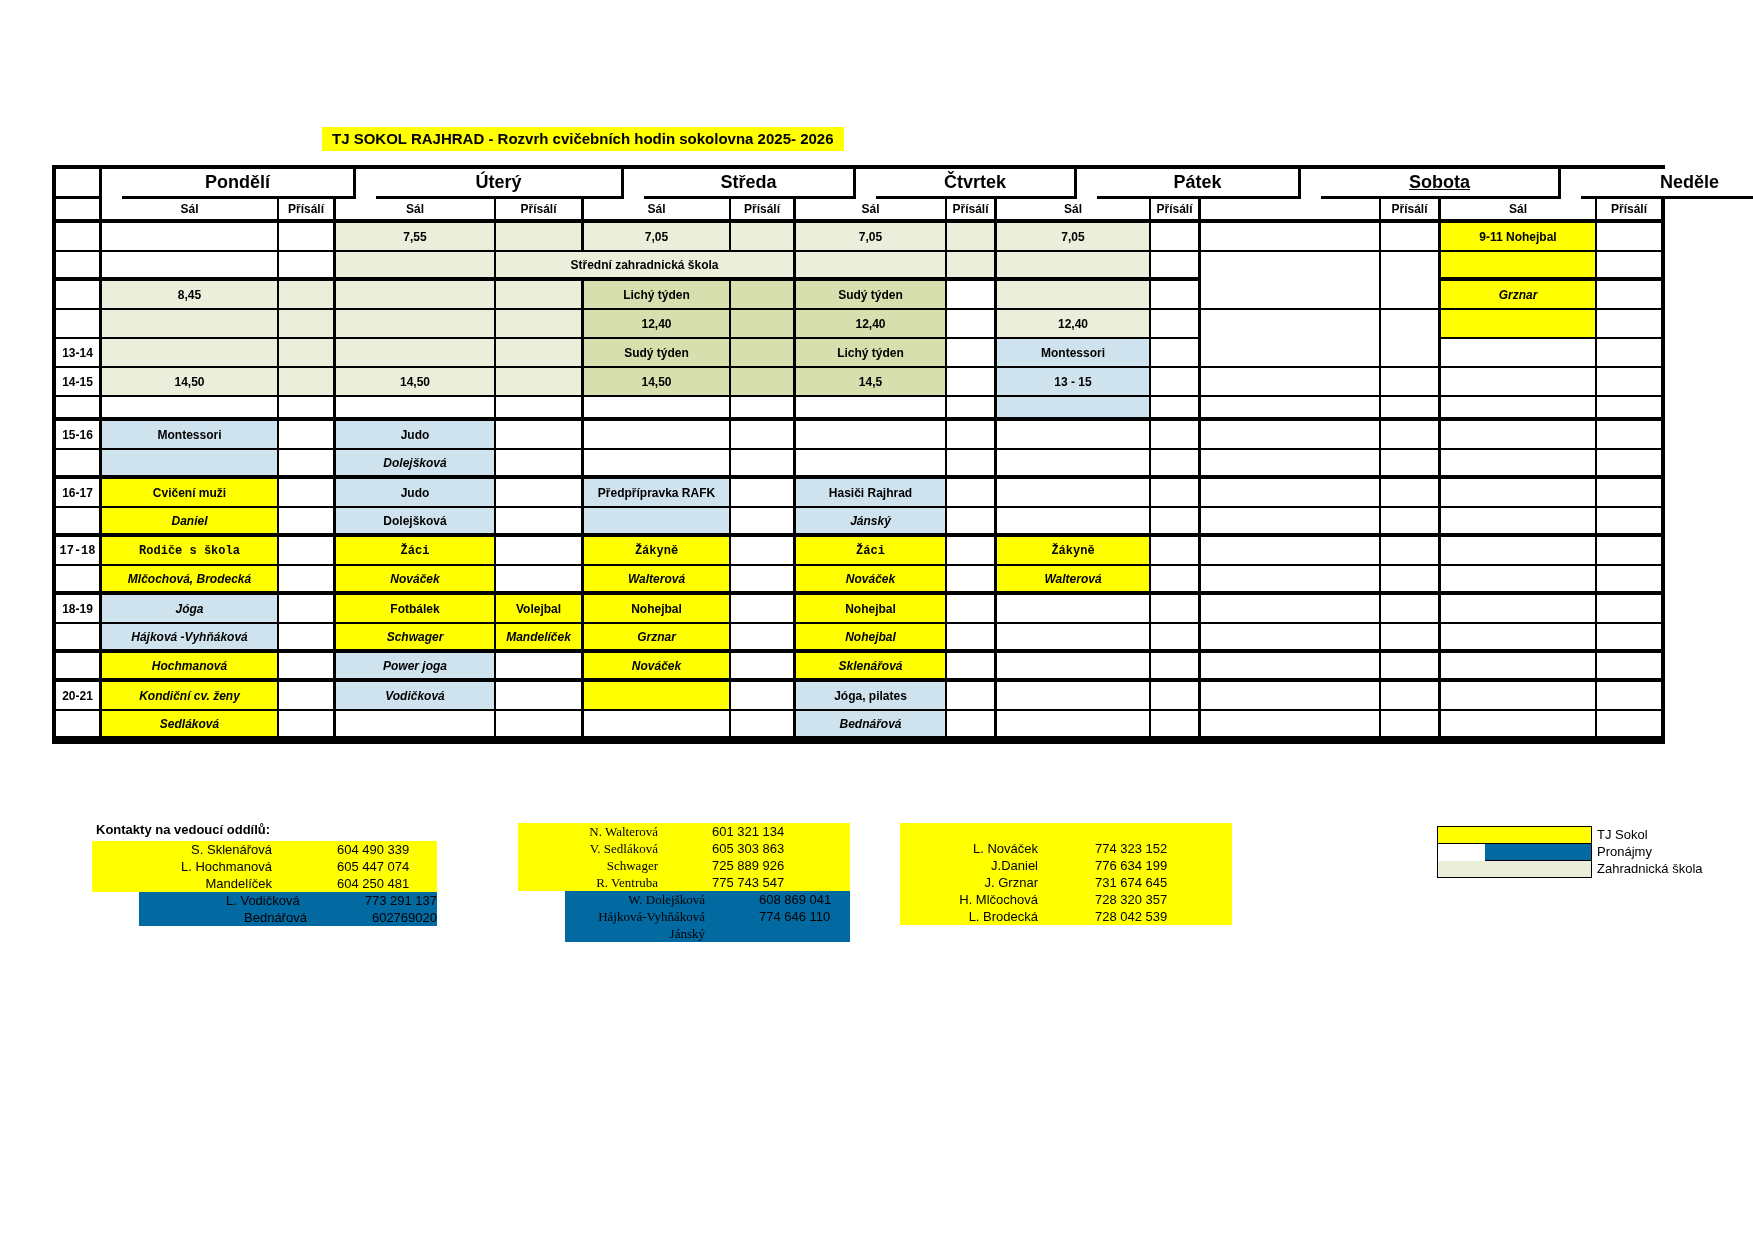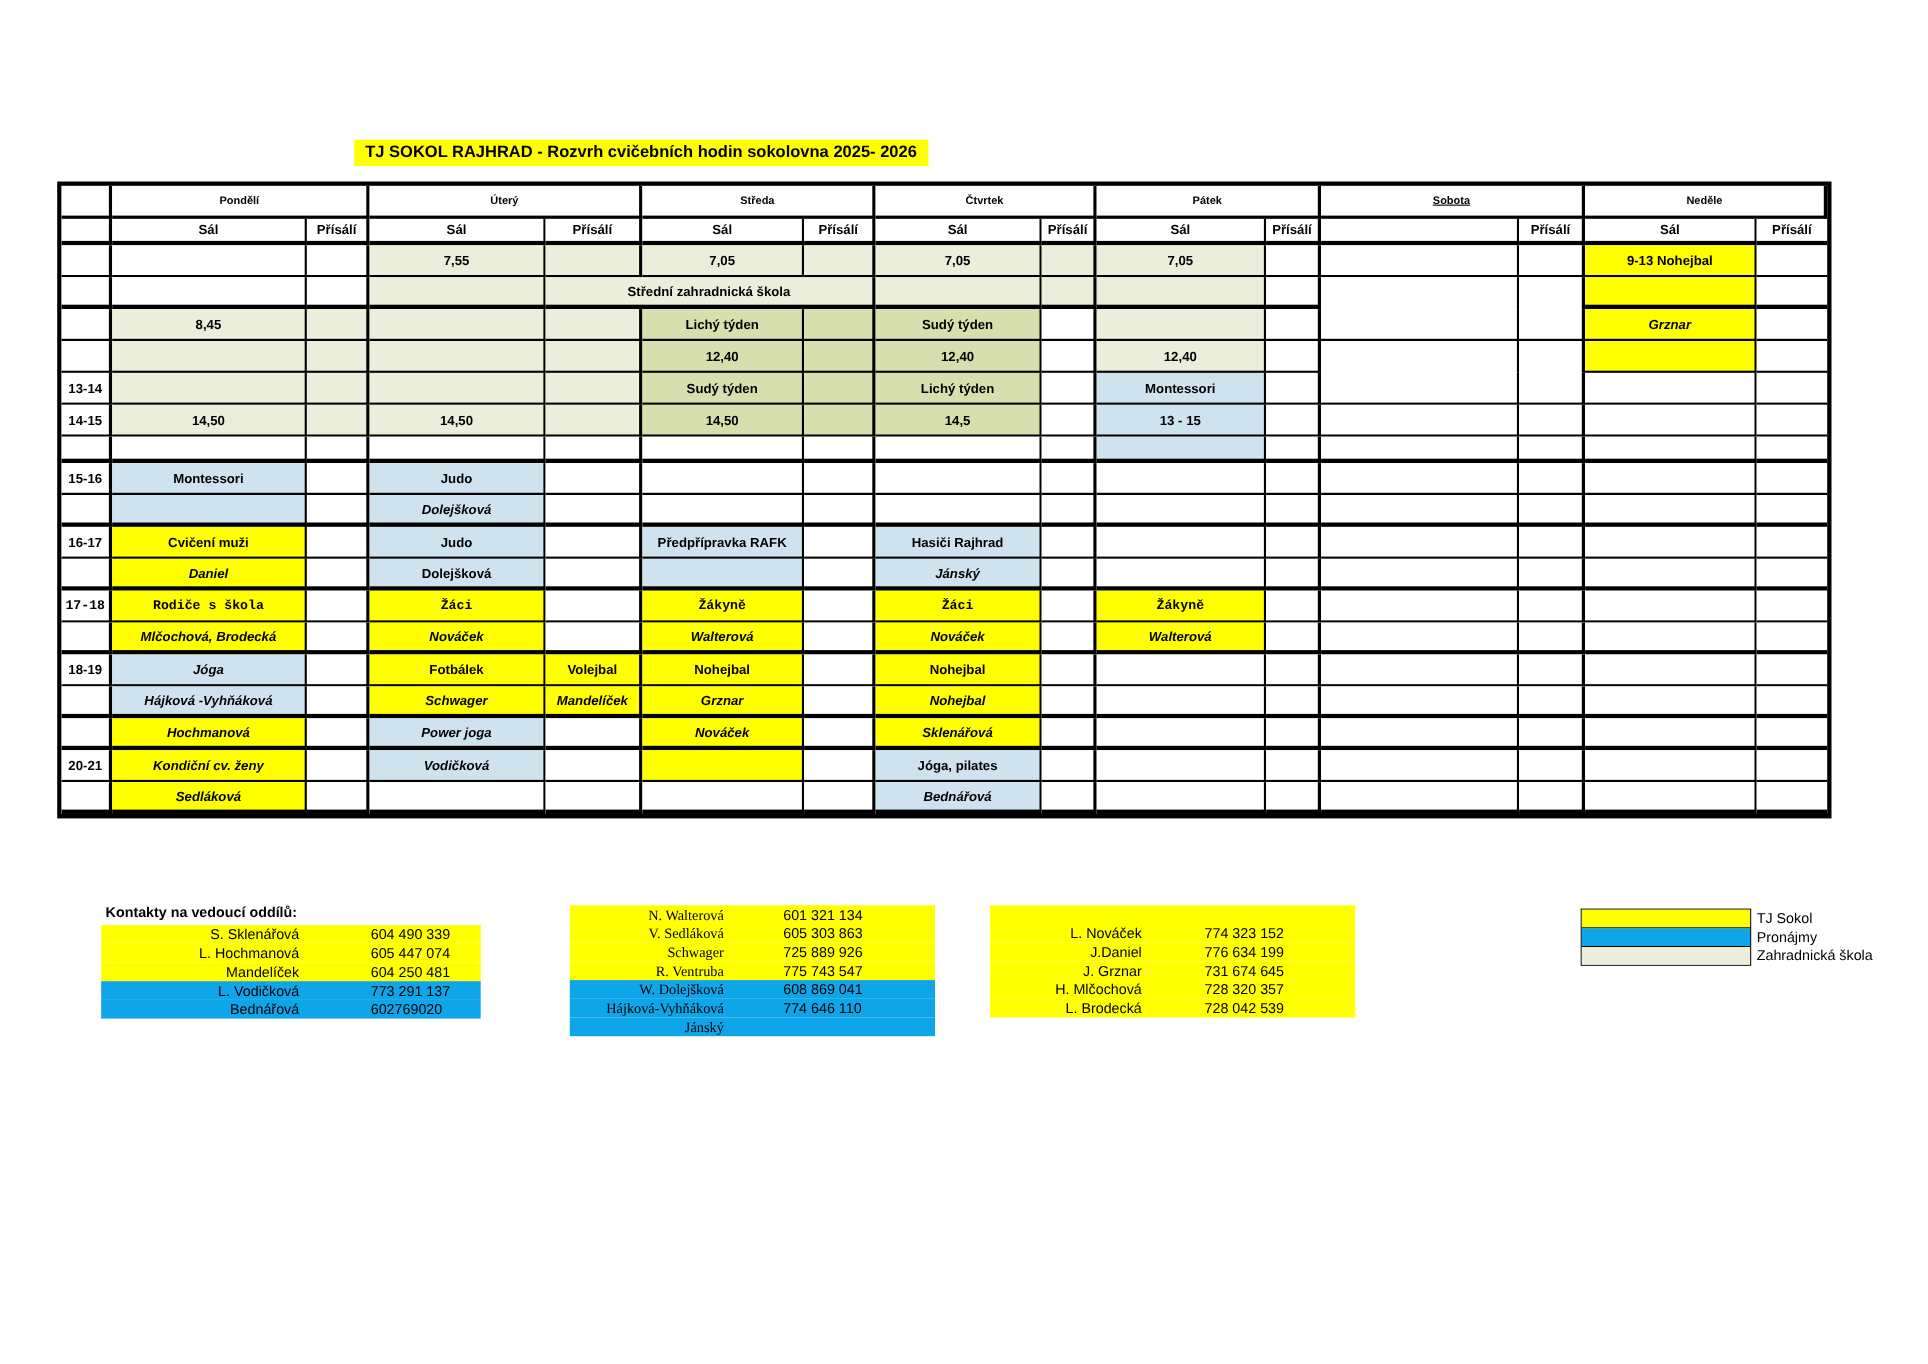--- a/index.html
+++ b/index.html
@@ -1,34 +1,34 @@
 <!DOCTYPE html>
 <html><head>
 <meta charset="utf-8">
 <style>
   html,body{margin:0;padding:0;background:#fff;}
   .canvas{position:relative;width:1753px;height:1240px;background:#ffffff;overflow:hidden;
           font-family:"Liberation Sans","DejaVu Sans",sans-serif;color:#000;}
 
   
   .bg-sokol{background:#ffff00;}
-  .bg-pronajmy{background:#0ea5e9;}
+  .bg-pronajmy{background:#0369a1;margin-left:47px;}
   .bg-school{background:#eaeedb;}
 
   
   .page-title{position:absolute;left:322px;top:127px;height:24px;line-height:24px;
               background:#ffff00;font-size:15px;font-weight:bold;padding:0 10px;white-space:nowrap;}
 
   
   .sched{position:absolute;left:52px;top:165px;width:1605px;border:4px solid #000;background:#fff;}
   .g-row{display:flex;}
   .g-cell{box-sizing:border-box;flex:0 0 auto;height:100%;display:flex;align-items:center;justify-content:center;
           font-size:12px;font-weight:bold;white-space:nowrap;overflow:hidden;background:#fff;}
   .g-cell.italic{font-style:italic;}
-  .day-h{font-size:10px;}
+  .day-h{font-size:18px;margin-left:20px;}
   .sub-h{font-size:12px;}
 
   
   .contacts-heading{position:absolute;left:96px;top:822px;font-size:13px;font-weight:bold;white-space:nowrap;}
   .contact-block{position:absolute;}
   .cb1{left:92px;top:841px;width:345px;}
   .cb2{left:518px;top:823px;width:332px;}
   .cb3{left:900px;top:823px;width:332px;}
   .contact-row{height:17px;display:flex;align-items:center;font-size:13px;white-space:nowrap;}
   .contact-name{display:inline-block;text-align:right;}
@@ -86,21 +86,21 @@
         <div class="g-cell" style="width: 160px; border-right: 2px solid rgb(0, 0, 0); border-bottom: 2px solid rgb(0, 0, 0); background: rgb(234, 238, 219);">7,55</div>
         <div class="g-cell" style="width: 88px; border-right: 3px solid rgb(0, 0, 0); border-bottom: 2px solid rgb(0, 0, 0); background: rgb(234, 238, 219);"></div>
         <div class="g-cell" style="width: 147px; border-right: 2px solid rgb(0, 0, 0); border-bottom: 2px solid rgb(0, 0, 0); background: rgb(234, 238, 219);">7,05</div>
         <div class="g-cell" style="width: 65px; border-right: 3px solid rgb(0, 0, 0); border-bottom: 2px solid rgb(0, 0, 0); background: rgb(234, 238, 219);"></div>
         <div class="g-cell" style="width: 151px; border-right: 2px solid rgb(0, 0, 0); border-bottom: 2px solid rgb(0, 0, 0); background: rgb(234, 238, 219);">7,05</div>
         <div class="g-cell" style="width: 50px; border-right: 3px solid rgb(0, 0, 0); border-bottom: 2px solid rgb(0, 0, 0); background: rgb(234, 238, 219);"></div>
         <div class="g-cell" style="width: 154px; border-right: 2px solid rgb(0, 0, 0); border-bottom: 2px solid rgb(0, 0, 0); background: rgb(234, 238, 219);">7,05</div>
         <div class="g-cell" style="width: 50px; border-right: 3px solid rgb(0, 0, 0); border-bottom: 2px solid rgb(0, 0, 0);"></div>
         <div class="g-cell" style="width: 180px; border-right: 2px solid rgb(0, 0, 0); border-bottom: 2px solid rgb(0, 0, 0);"></div>
         <div class="g-cell" style="width: 60px; border-right: 3px solid rgb(0, 0, 0); border-bottom: 2px solid rgb(0, 0, 0);"></div>
-        <div class="g-cell" style="width: 156px; border-right: 2px solid rgb(0, 0, 0); border-bottom: 2px solid rgb(0, 0, 0); background: rgb(255, 255, 0);">9-13 Nohejbal</div>
+        <div class="g-cell" style="width: 156px; border-right: 2px solid rgb(0, 0, 0); border-bottom: 2px solid rgb(0, 0, 0); background: rgb(255, 255, 0);">9-11 Nohejbal</div>
         <div class="g-cell" style="width: 64px; border-right: none; border-bottom: 2px solid rgb(0, 0, 0);"></div>
       </div>
       <div class="g-row" style="height: 29px;">
         <div class="g-cell" style="width: 46px; border-right: 3px solid rgb(0, 0, 0); border-bottom: 4px solid rgb(0, 0, 0);"></div>
         <div class="g-cell" style="width: 177px; border-right: 2px solid rgb(0, 0, 0); border-bottom: 4px solid rgb(0, 0, 0);"></div>
         <div class="g-cell" style="width: 57px; border-right: 3px solid rgb(0, 0, 0); border-bottom: 4px solid rgb(0, 0, 0);"></div>
         <div class="g-cell" style="width: 160px; border-right: 2px solid rgb(0, 0, 0); border-bottom: 4px solid rgb(0, 0, 0); background: rgb(234, 238, 219);"></div>
         <div class="g-cell" style="width: 300px; border-right: 3px solid rgb(0, 0, 0); border-bottom: 4px solid rgb(0, 0, 0); background: rgb(234, 238, 219);">Střední zahradnická škola</div>
         <div class="g-cell" style="width: 151px; border-right: 2px solid rgb(0, 0, 0); border-bottom: 4px solid rgb(0, 0, 0); background: rgb(234, 238, 219);"></div>
         <div class="g-cell" style="width: 50px; border-right: 3px solid rgb(0, 0, 0); border-bottom: 4px solid rgb(0, 0, 0); background: rgb(234, 238, 219);"></div>

